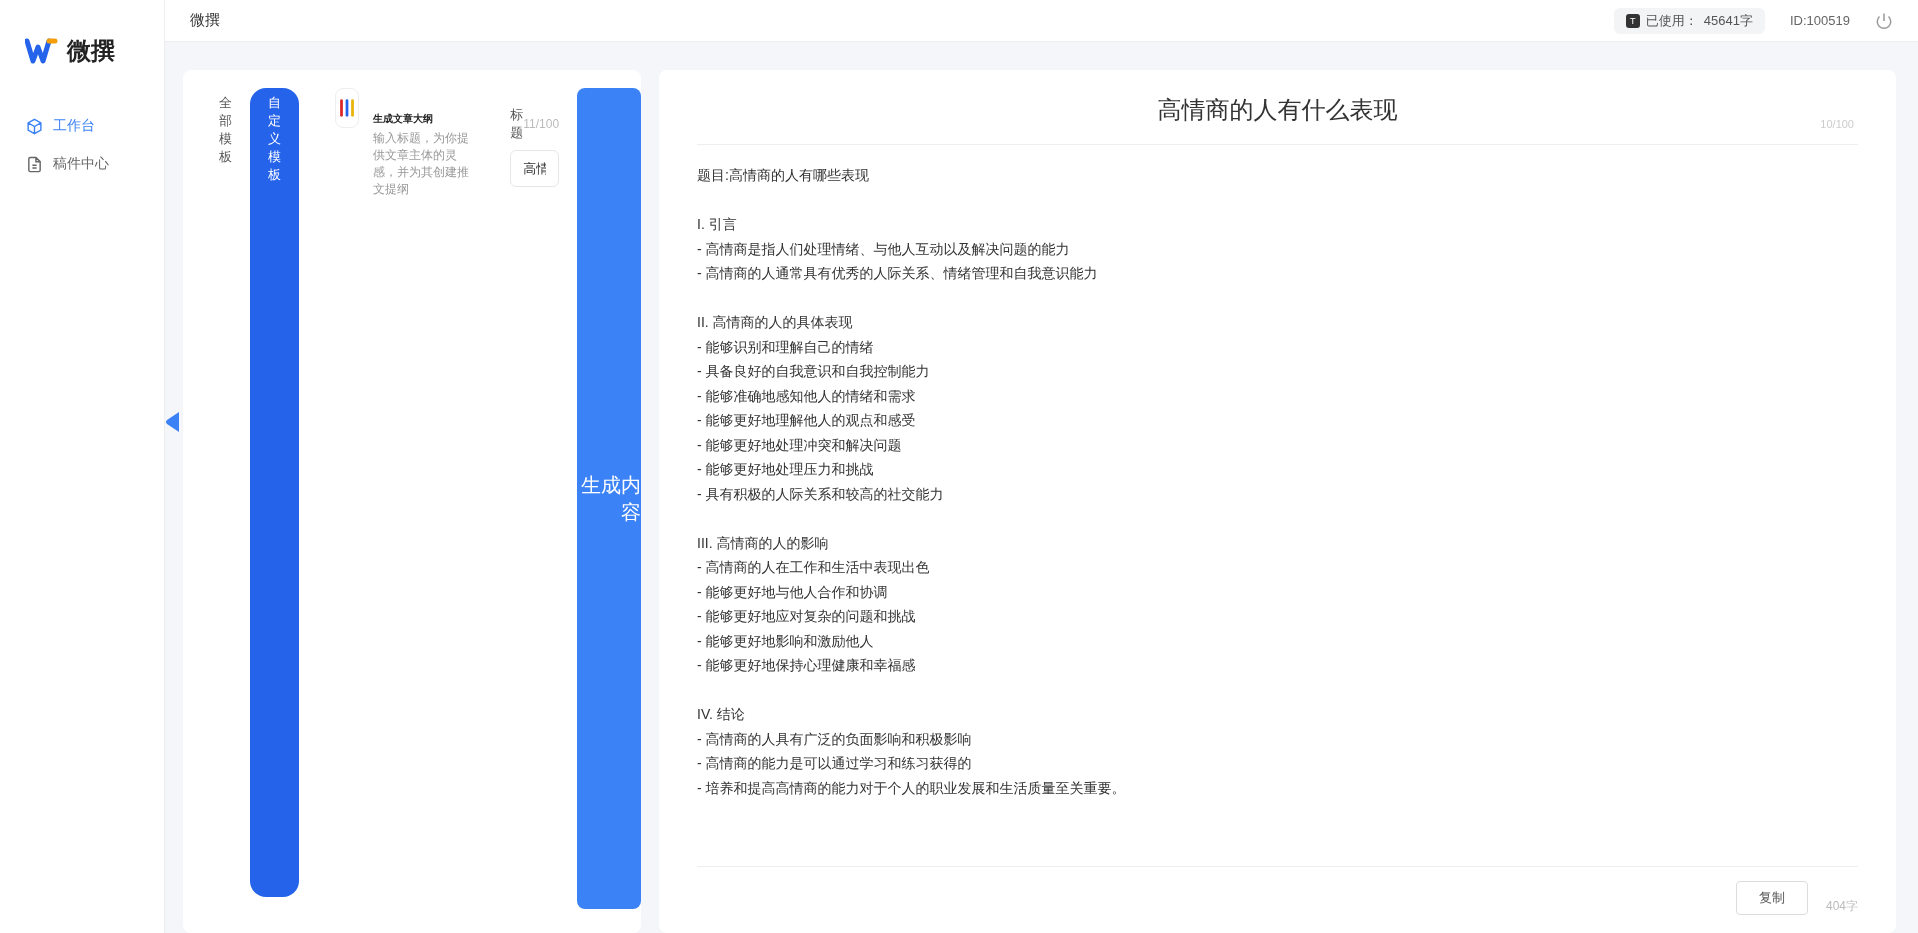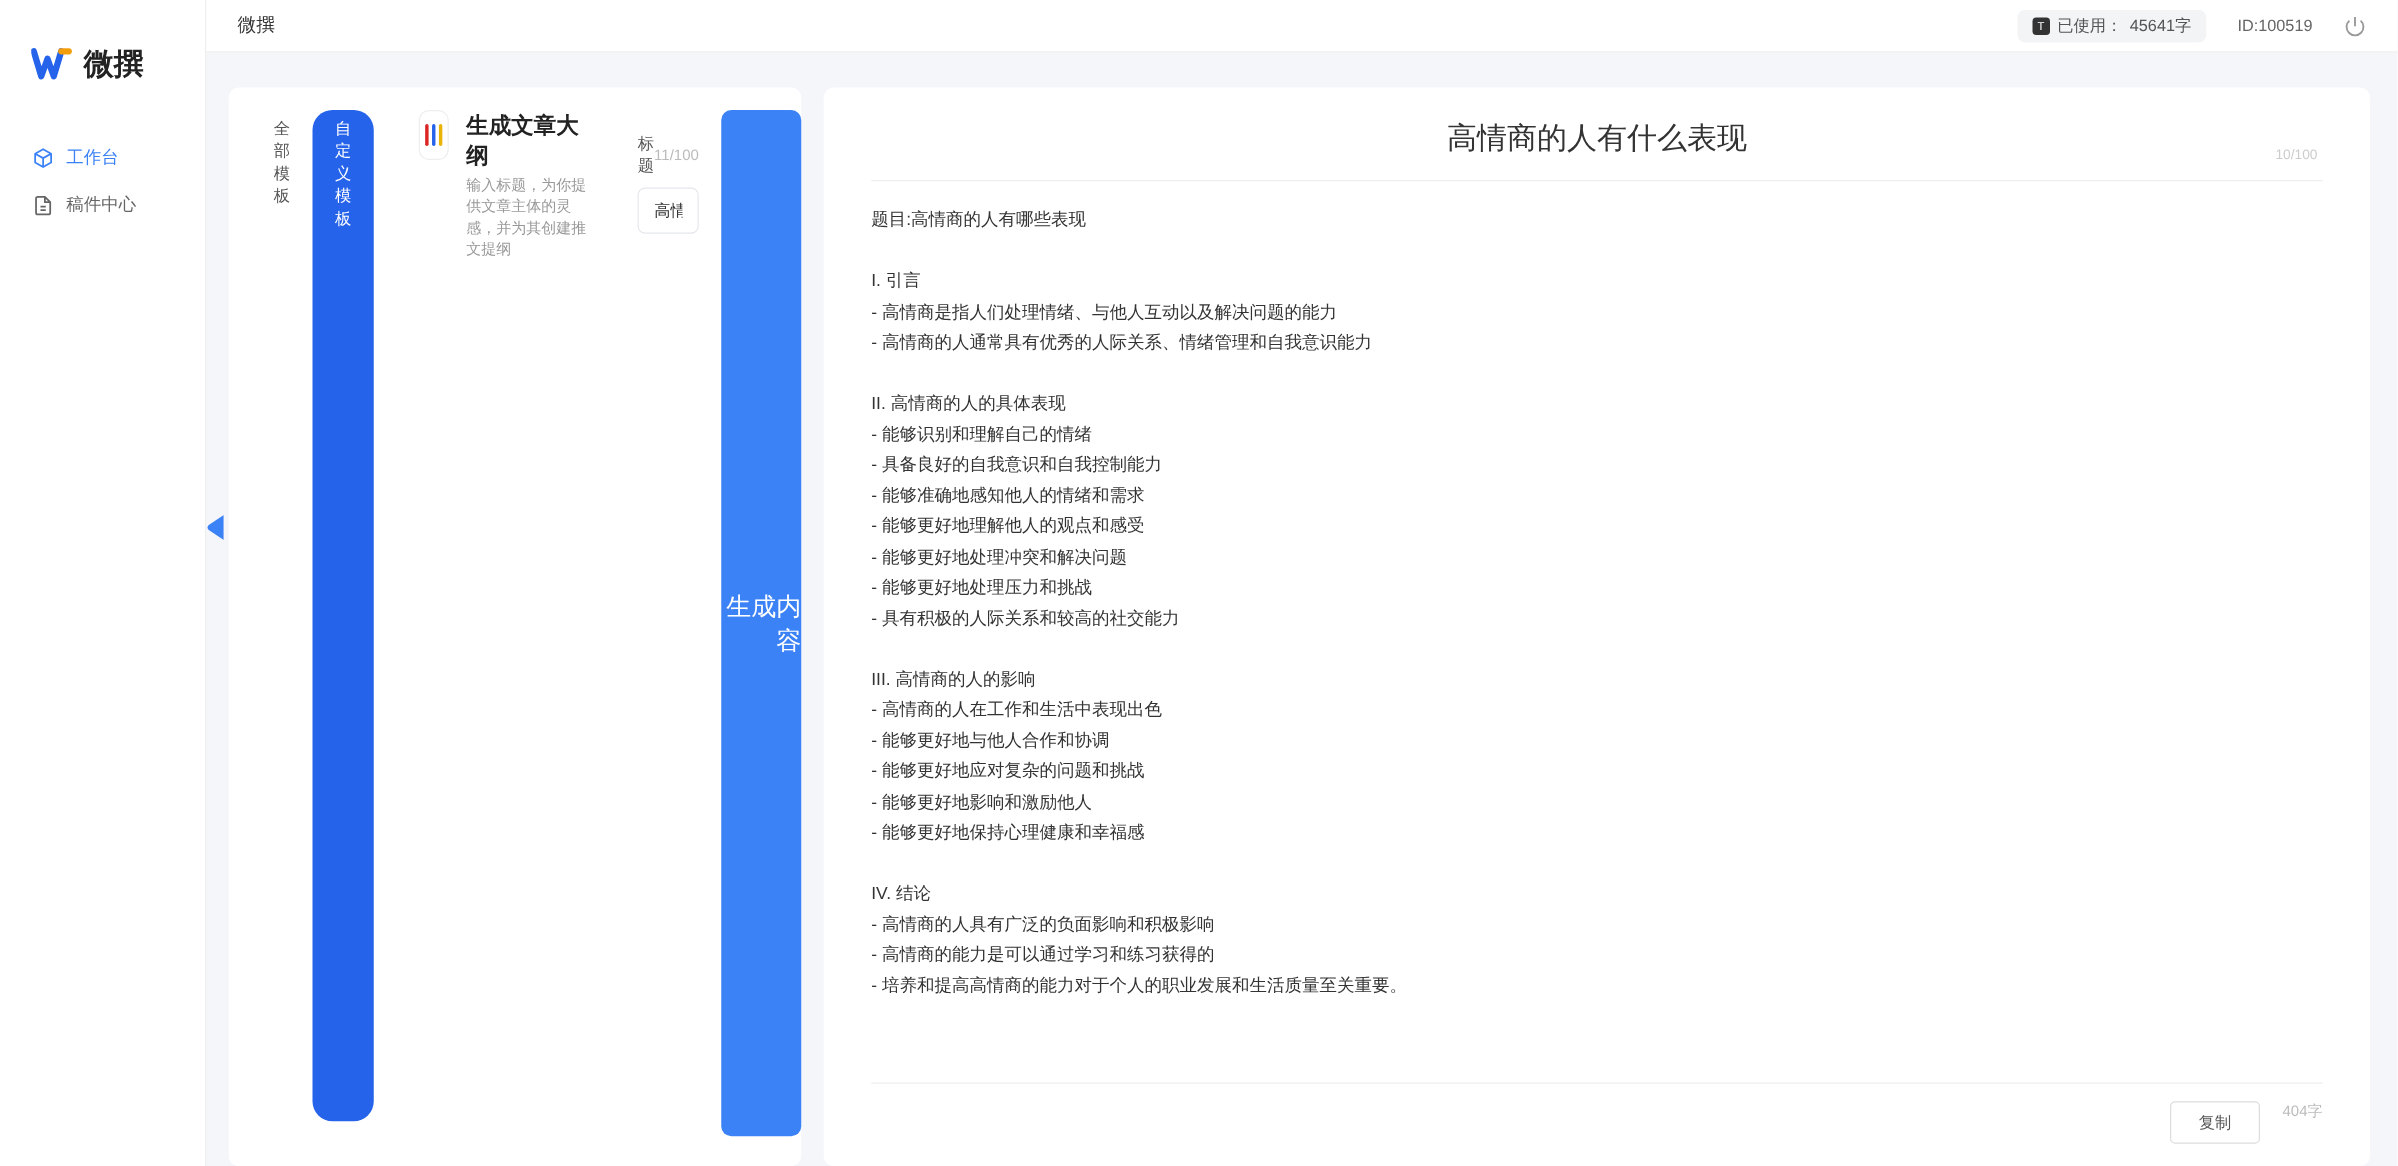--- a/index.html
+++ b/index.html
@@ -35,39 +35,39 @@
     .collapse-handle { position: absolute; left: 0; top: 370px; cursor: pointer; z-index: 10; }
     
     
     .panel-left { width: 458px; background: #fff; border-radius: 8px; display: flex; flex-direction: row; padding: 18px 0 20px; }
     .tabs { display: flex; gap: 0; padding: 0 18px 16px; }
     .tab { padding: 6px 18px; border-radius: 16px; font-size: 13px; cursor: pointer; color: #555; }
     .tab.active { background: #2563eb; color: #fff; }
     
     .template-card { display: flex; gap: 14px; padding: 0 18px 14px; }
     .template-icon { width: 40px; height: 40px; background: #fff; border: 1px solid #eee; border-radius: 8px; display: flex; align-items: center; justify-content: center; font-size: 18px; }
-    .template-info .title { font-size: 18px; font-weight: 600; color: #222; margin-bottom: 4px; }
+    .template-info .title { font-size: 10px; font-weight: 600; color: #222; margin-bottom: 4px; margin-top: 24px; }
     .template-info .desc { font-size: 12px; color: #999; }
     
     .form-section { padding: 18px 18px 0; flex: 1; }
     .field-row { display: flex; justify-content: space-between; align-items: center; margin-bottom: 8px; }
     .field-label { font-size: 13px; color: #555; }
     .field-count { font-size: 12px; color: #bbb; }
     .text-input { width: 100%; padding: 10px 12px; border: 1px solid #e5e7eb; border-radius: 6px; font-size: 13px; color: #333; outline: none; }
     .voice-input { display: flex; align-items: center; justify-content: center; gap: 6px; padding: 18px 0; color: #bbb; font-size: 13px; cursor: pointer; }
     
     .generate-btn { margin: 0 auto 4px; width: 168px; padding: 11px 0; background: #3b82f6; color: #fff; border: none; border-radius: 8px; font-size: 20px; cursor: pointer; display: block; text-align: right; }
     
     
     .panel-right { flex: 1; background: #fff; border-radius: 8px; display: flex; flex-direction: column; padding: 24px 38px 18px; overflow: hidden; }
     .result-header { position: relative; padding-bottom: 18px; border-bottom: 1px solid #eee; margin-bottom: 18px; }
     .result-title { font-size: 24px; font-weight: 500; text-align: center; font-family: "Songti SC", "SimSun", serif; }
     .result-count { position: absolute; right: 4px; bottom: 14px; font-size: 11px; color: #ccc; }
     .result-body { flex: 1; overflow-y: auto; font-size: 14px; line-height: 1.75; color: #333; white-space: pre-wrap; }
-    .result-footer { display: flex; align-items: flex-start; justify-content: flex-end; gap: 18px; padding-top: 14px; border-top: 1px solid #eee; margin-top: 10px; }
+    .result-footer { display: flex; align-items: flex-end; justify-content: flex-end; gap: 18px; padding-top: 14px; border-top: 1px solid #eee; margin-top: 10px; }
     .copy-btn { padding: 7px 22px; border: 1px solid #ddd; background: #fff; border-radius: 4px; font-size: 13px; color: #555; cursor: pointer; }
     .word-count { font-size: 12px; color: #bbb; }
   </style>
 </head>
 <body>
 
 <div class="app">
   <aside class="sidebar">
     <div class="logo">
       <span class="logo-icon">

